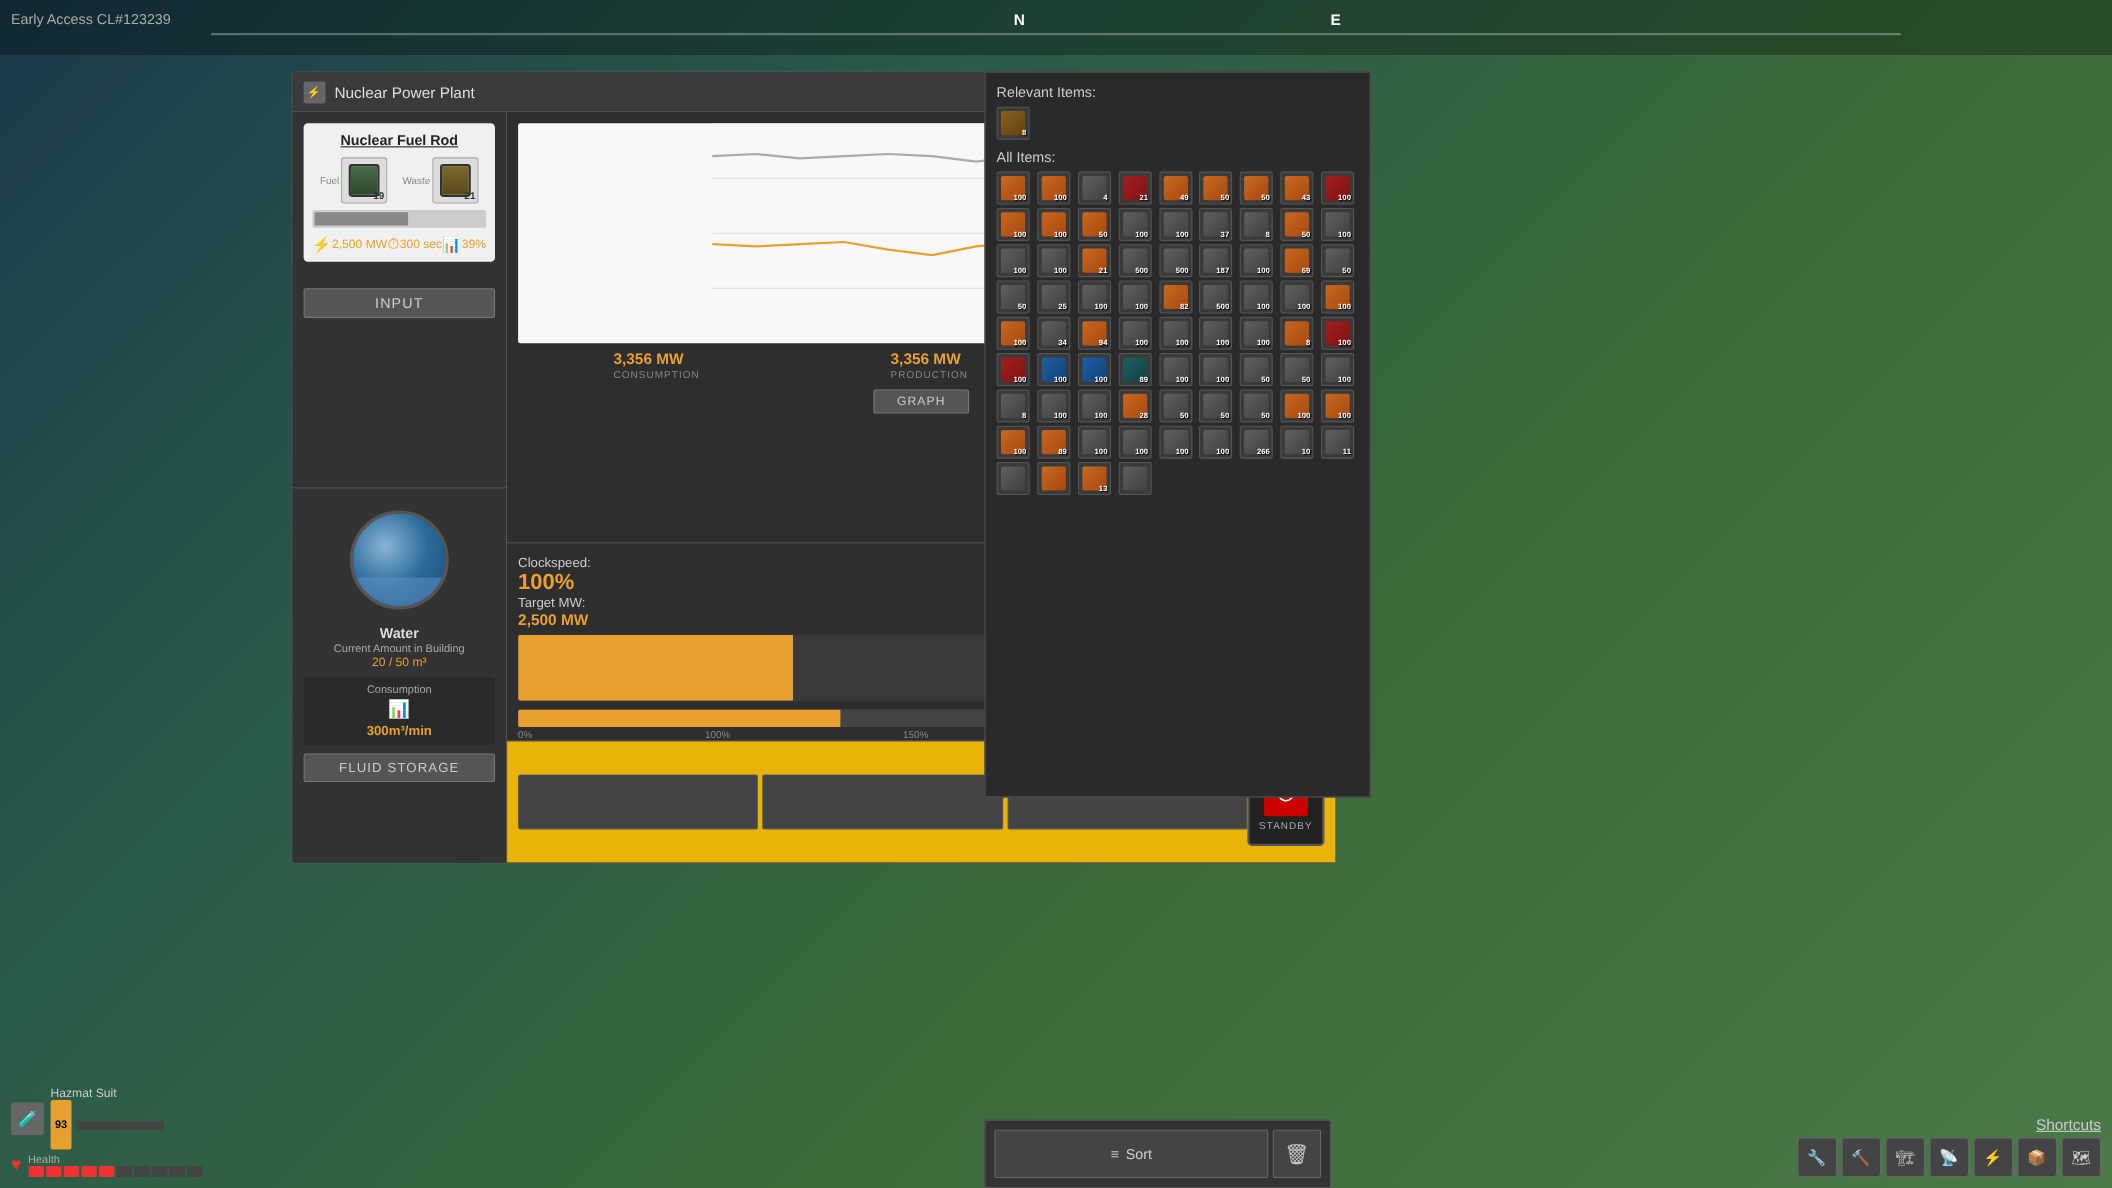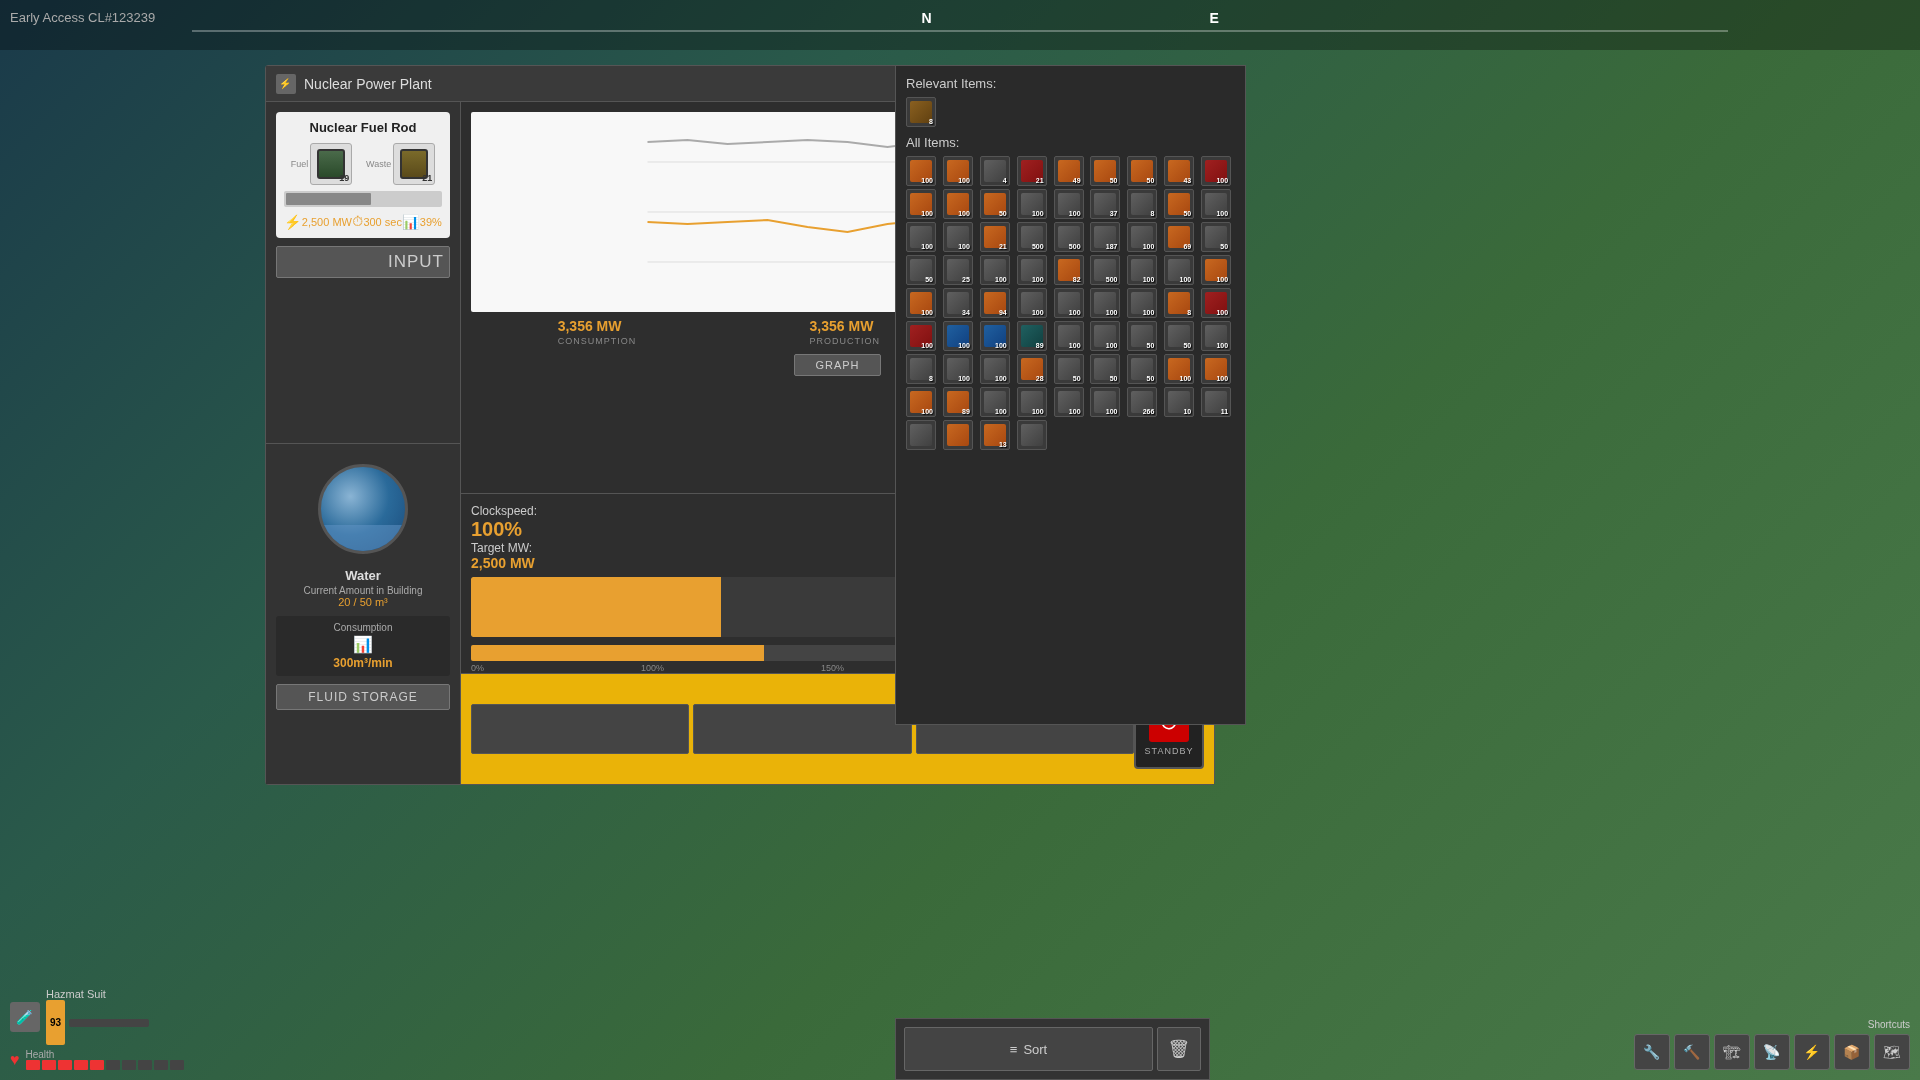--- a/index.html
+++ b/index.html
@@ -141,20 +141,21 @@
       padding: 8px;
       color: #333;
       margin-bottom: 8px;
     }
     .fuel-rod-title {
       font-size: 13px;
       font-weight: bold;
       text-align: center;
       margin-bottom: 8px;
       color: #222;
+      text-decoration: underline;
     }
     .fuel-waste-row {
       display: flex;
       justify-content: space-around;
       margin-bottom: 6px;
     }
     .fuel-item, .waste-item {
       display: flex;
       flex-direction: row;
       align-items: center;
@@ -215,29 +216,29 @@
       justify-content: space-around;
       align-items: center;
       color: #e8a030;
       font-size: 11px;
       margin-top: 4px;
     }
     .stat-icon {
       font-size: 14px;
     }
     .input-btn {
-      margin-top: 8px;
+      margin-top: 24px;
       width: 100%;
       padding: 5px;
       background: #555;
       border: 1px solid #777;
       color: #ccc;
-      font-size: 17px;
+      font-size: 13px;
       cursor: pointer;
-      text-align: right;
+      text-align: center;
       border-radius: 2px;
       letter-spacing: 1px;
     }
 
     
     .fluid-section {
       flex: 1;
       padding: 10px;
       display: flex;
       flex-direction: column;
@@ -668,21 +669,21 @@
     
     .shortcuts-panel {
       position: absolute;
       bottom: 10px;
       right: 10px;
       display: flex;
       flex-direction: column;
       align-items: flex-end;
       gap: 4px;
     }
-    .shortcuts-label { color: #ccc; font-size: 10px; }
+    .shortcuts-label { color: #ccc; font-size: 14px; text-decoration: underline; }
     .shortcuts-icons {
       display: flex;
       gap: 4px;
     }
     .shortcut-btn {
       width: 36px;
       height: 36px;
       background: #444;
       border: 1px solid #666;
       border-radius: 3px;

